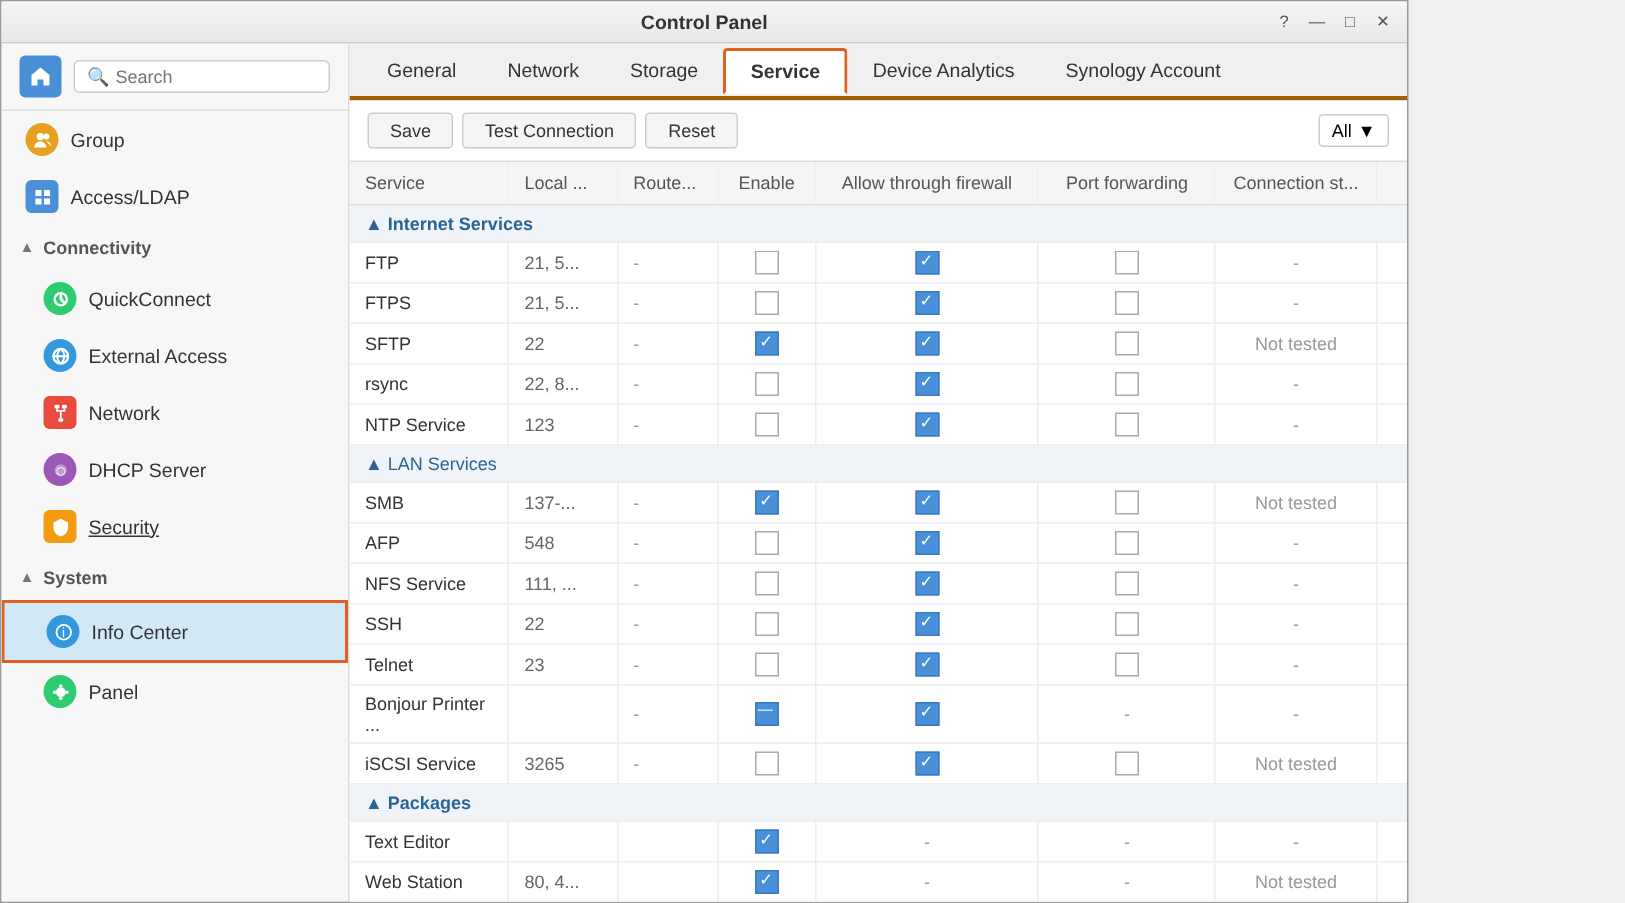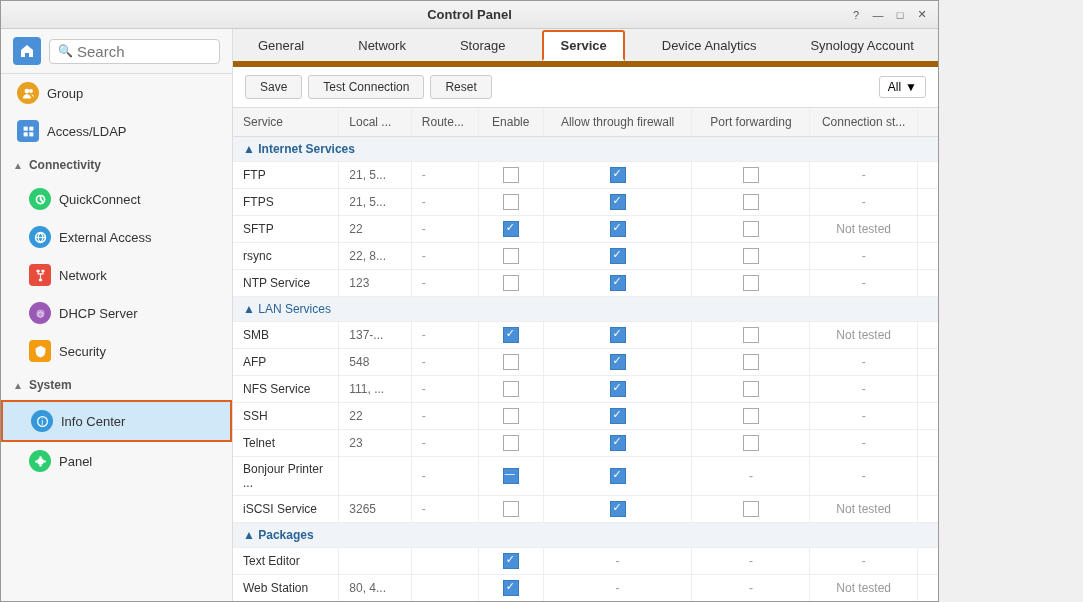--- a/index.html
+++ b/index.html
@@ -13,21 +13,21 @@
     .title-bar-btn { width: 16px; height: 16px; display: flex; align-items: center; justify-content: center; cursor: pointer; color: #555; font-size: 11px; }
 
     
     .main-area { display: flex; flex: 1; overflow: hidden; }
 
     
     .sidebar { width: 232px; background: #f7f7f7; border-right: 1px solid #ddd; display: flex; flex-direction: column; overflow-y: auto; flex-shrink: 0; }
     .sidebar-home { padding: 8px 12px; border-bottom: 1px solid #ddd; display: flex; align-items: center; gap: 8px; }
     .home-icon { width: 28px; height: 28px; background: #4a90d9; border-radius: 4px; display: flex; align-items: center; justify-content: center; color: #fff; font-size: 14px; }
     .search-box { display: flex; align-items: center; border: 1px solid #ccc; border-radius: 4px; background: #fff; padding: 3px 8px; flex: 1; gap: 4px; }
-    .search-box input { border: none; outline: none; font-size: 15px; width: 100%; background: transparent; }
+    .search-box input { border: none; outline: none; font-size: 12px; width: 100%; background: transparent; }
     .search-icon { color: #999; font-size: 12px; }
 
     .sidebar-item { display: flex; align-items: center; gap: 8px; padding: 8px 12px 8px 16px; cursor: pointer; color: #333; font-size: 13px; }
     .sidebar-item.highlighted { background: #d0e8f8; border: 2px solid #e06020; }
     .sidebar-section-header { display: flex; align-items: center; gap: 6px; padding: 8px 12px; font-weight: bold; color: #555; font-size: 12px; cursor: pointer; }
     .sidebar-section-header .chevron { font-size: 10px; color: #777; }
 
     .item-icon { width: 22px; height: 22px; display: flex; align-items: center; justify-content: center; flex-shrink: 0; }
     
     .icon-group { background: #e8a020; border-radius: 50%; width: 22px; height: 22px; display: flex; align-items: center; justify-content: center; }
@@ -37,21 +37,21 @@
     .icon-network { background: #e74c3c; border-radius: 4px; width: 22px; height: 22px; display: flex; align-items: center; justify-content: center; }
     .icon-dhcp { background: #9b59b6; border-radius: 50%; width: 22px; height: 22px; display: flex; align-items: center; justify-content: center; }
     .icon-security { background: #f39c12; border-radius: 4px; width: 22px; height: 22px; display: flex; align-items: center; justify-content: center; }
     .icon-info { background: #3498db; border-radius: 50%; width: 22px; height: 22px; display: flex; align-items: center; justify-content: center; }
     .icon-theme { background: #2ecc71; border-radius: 50%; width: 22px; height: 22px; display: flex; align-items: center; justify-content: center; }
 
     
     .content { flex: 1; display: flex; flex-direction: column; overflow: hidden; }
 
     
-    .tab-bar { background: #f0f0f0; border-bottom: 6px solid #a16207; display: flex; align-items: center; padding: 0 8px; height: 38px; gap: 20px; }
+    .tab-bar { background: #f0f0f0; border-bottom: 3px solid #a16207; display: flex; align-items: center; padding: 0 8px; height: 38px; gap: 0; }
     .tab { padding: 6px 16px; border: 1px solid transparent; cursor: pointer; font-size: 13px; color: #333; border-radius: 3px 3px 0 0; white-space: nowrap; }
     .tab.active { background: #fff; border: 2px solid #e06020; border-bottom-color: #fff; font-weight: bold; color: #333; margin-bottom: -1px; }
 
     
     .toolbar { padding: 8px 12px; background: #fff; border-bottom: 1px solid #ddd; display: flex; align-items: center; gap: 6px; }
     .btn { padding: 4px 14px; border: 1px solid #ccc; background: #f5f5f5; cursor: pointer; border-radius: 3px; font-size: 12px; color: #333; }
     .btn-primary { background: #f5f5f5; }
     .filter-dropdown { margin-left: auto; display: flex; align-items: center; border: 1px solid #ccc; border-radius: 3px; background: #fff; padding: 3px 8px; gap: 4px; cursor: pointer; }
     .filter-dropdown span { font-size: 12px; }
 
@@ -171,21 +171,21 @@
       <div class="sidebar-item" style="padding-left:28px;">
         <div class="item-icon icon-dhcp">
           <svg width="13" height="13" viewBox="0 0 16 16" fill="white">
               <circle cx="8" cy="8" r="5" fill="white" opacity="0.4"></circle>
               <text x="4" y="12" font-size="9" fill="white">⬡</text>
             </svg>
         </div>
         <span>DHCP Server</span>
       </div>
 
-      <div class="sidebar-item" style="padding-left:28px;">
+      <div class="sidebar-item" style="padding-left:28px;text-decoration:underline;">
         <div class="item-icon icon-security">
           <svg width="13" height="13" viewBox="0 0 16 16" fill="white">
               <path d="M8 1L2 4v4c0 4 2.5 6.5 6 7.5C11.5 14.5 14 12 14 8V4z"></path>
             </svg>
         </div>
         <span>Security</span>
       </div>
 
       <div class="sidebar-section-header">
         <span class="chevron">▲</span>

